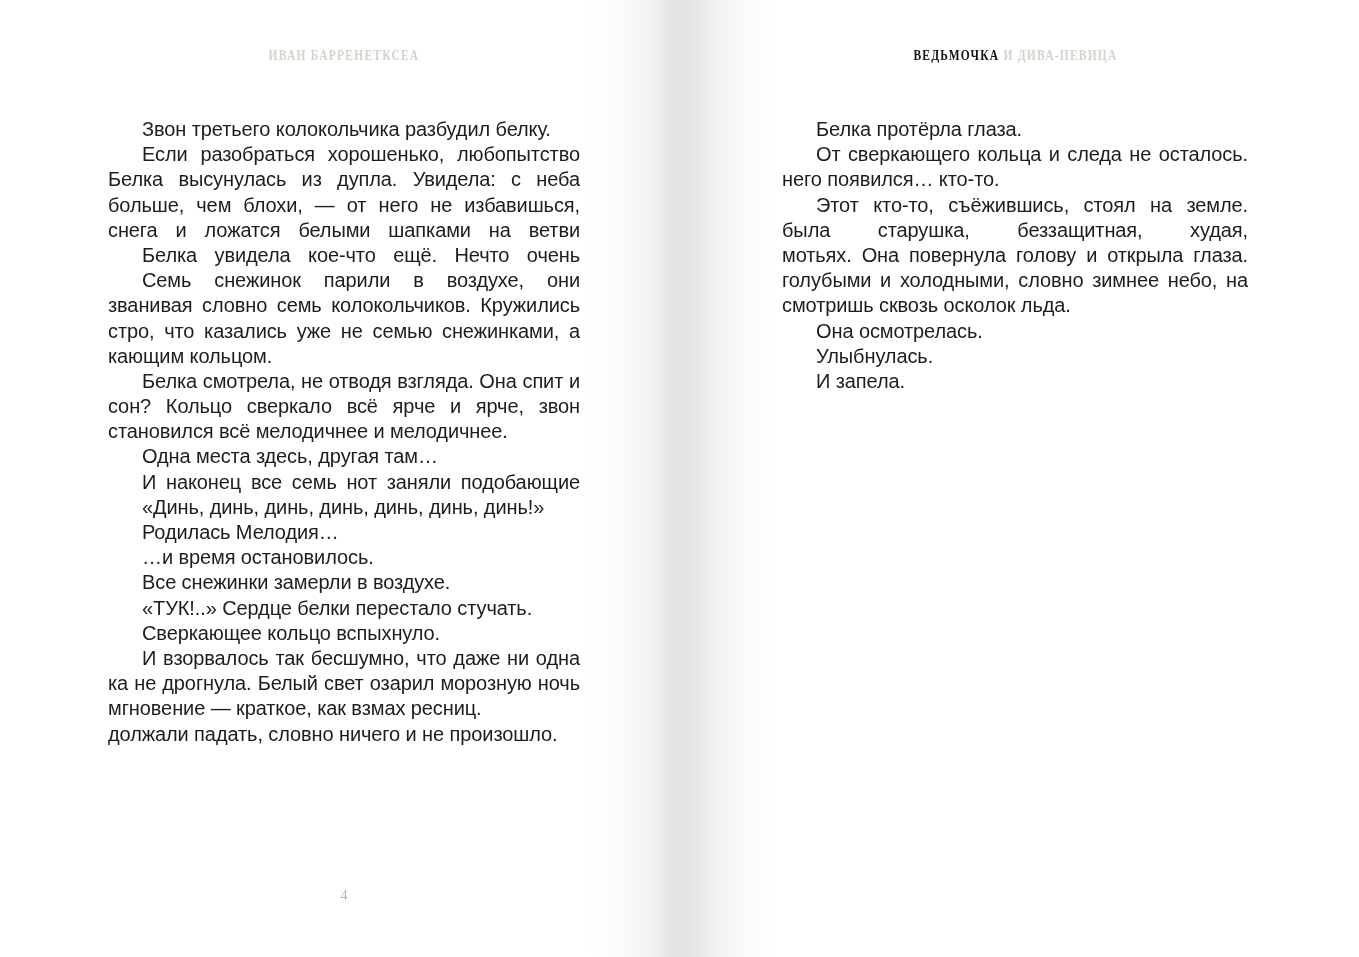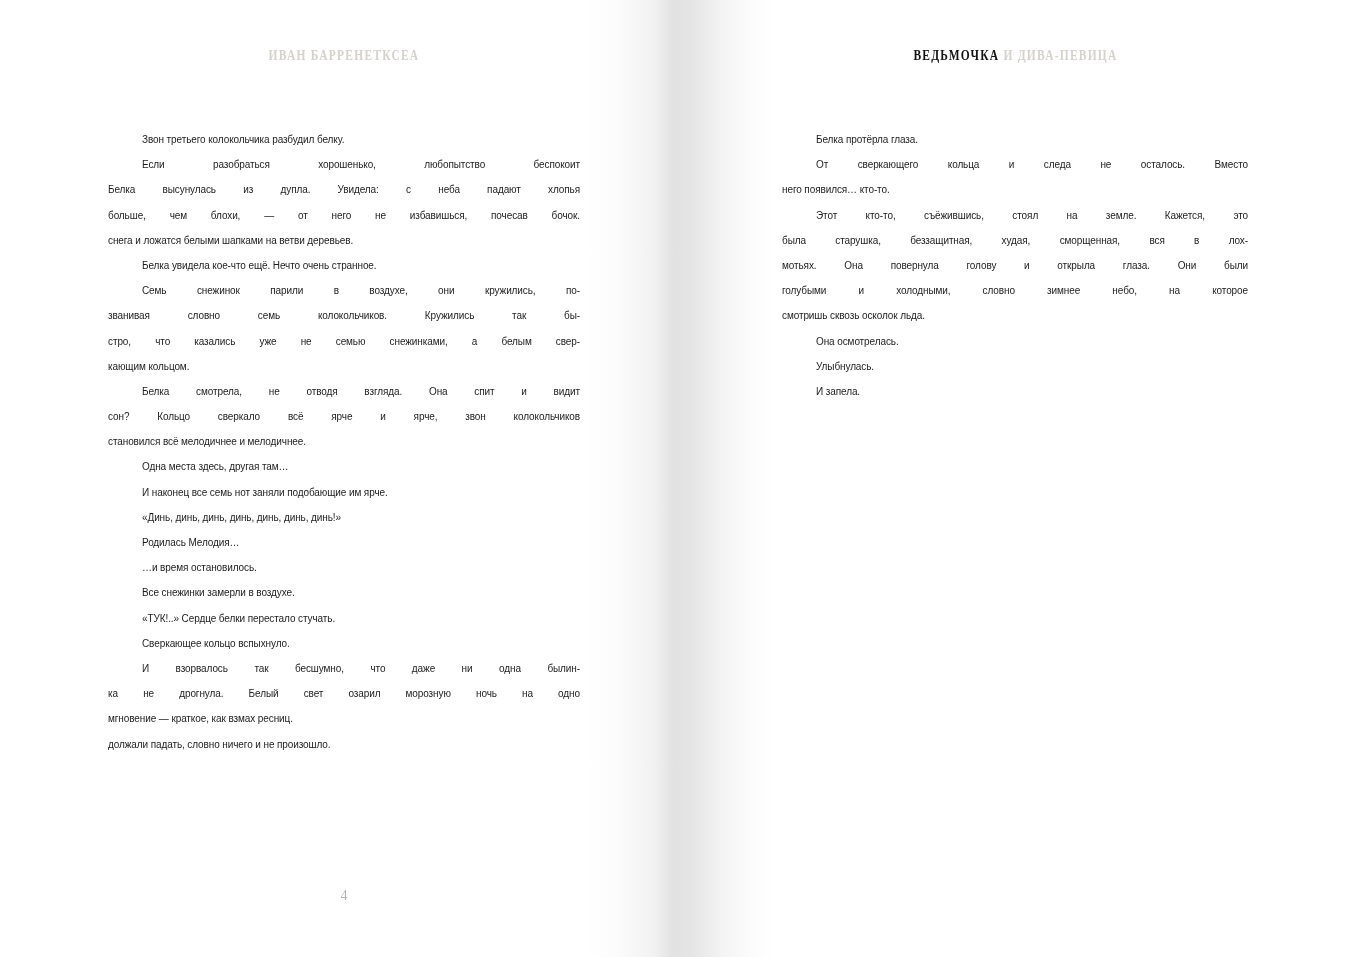--- a/index.html
+++ b/index.html
@@ -61,23 +61,23 @@
   }
   .running-head-right {
     left: 782px;
     width: 466px;
   }
   .rh-black { color: #151413; }
   .rh-gray  { color: #d5d2cc; }
   
   .text-col {
     position: absolute;
-    top: 127px;
+    top: 117px;
     color: #1d1d1d;
-    font-size: 10px;
+    font-size: 20px;
     line-height: 25.2px;
     letter-spacing: -0.1px;
   }
   .text-col-left  { left: 108px; width: 472px; }
   .text-col-right { left: 782px; width: 466px; }
   .line {
     height: 25.2px;
     overflow: hidden;
     text-align: justify;
   }

